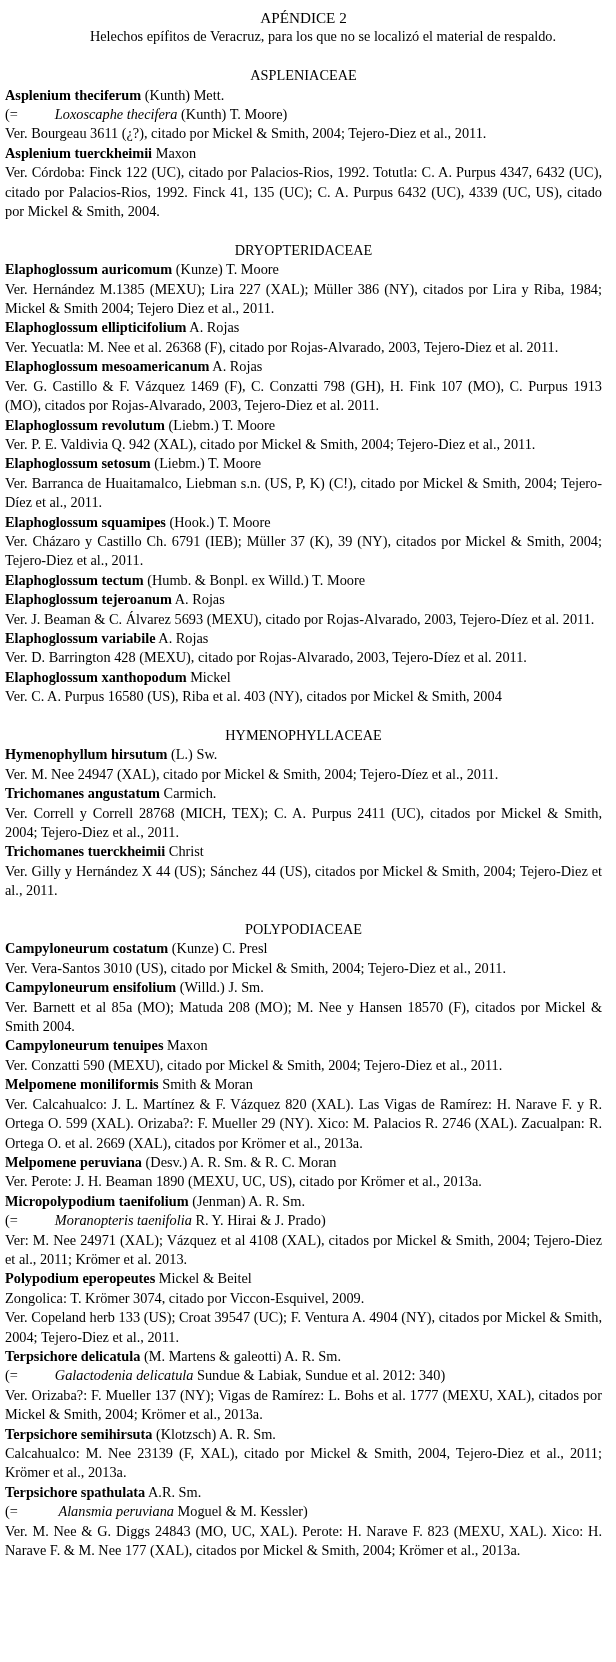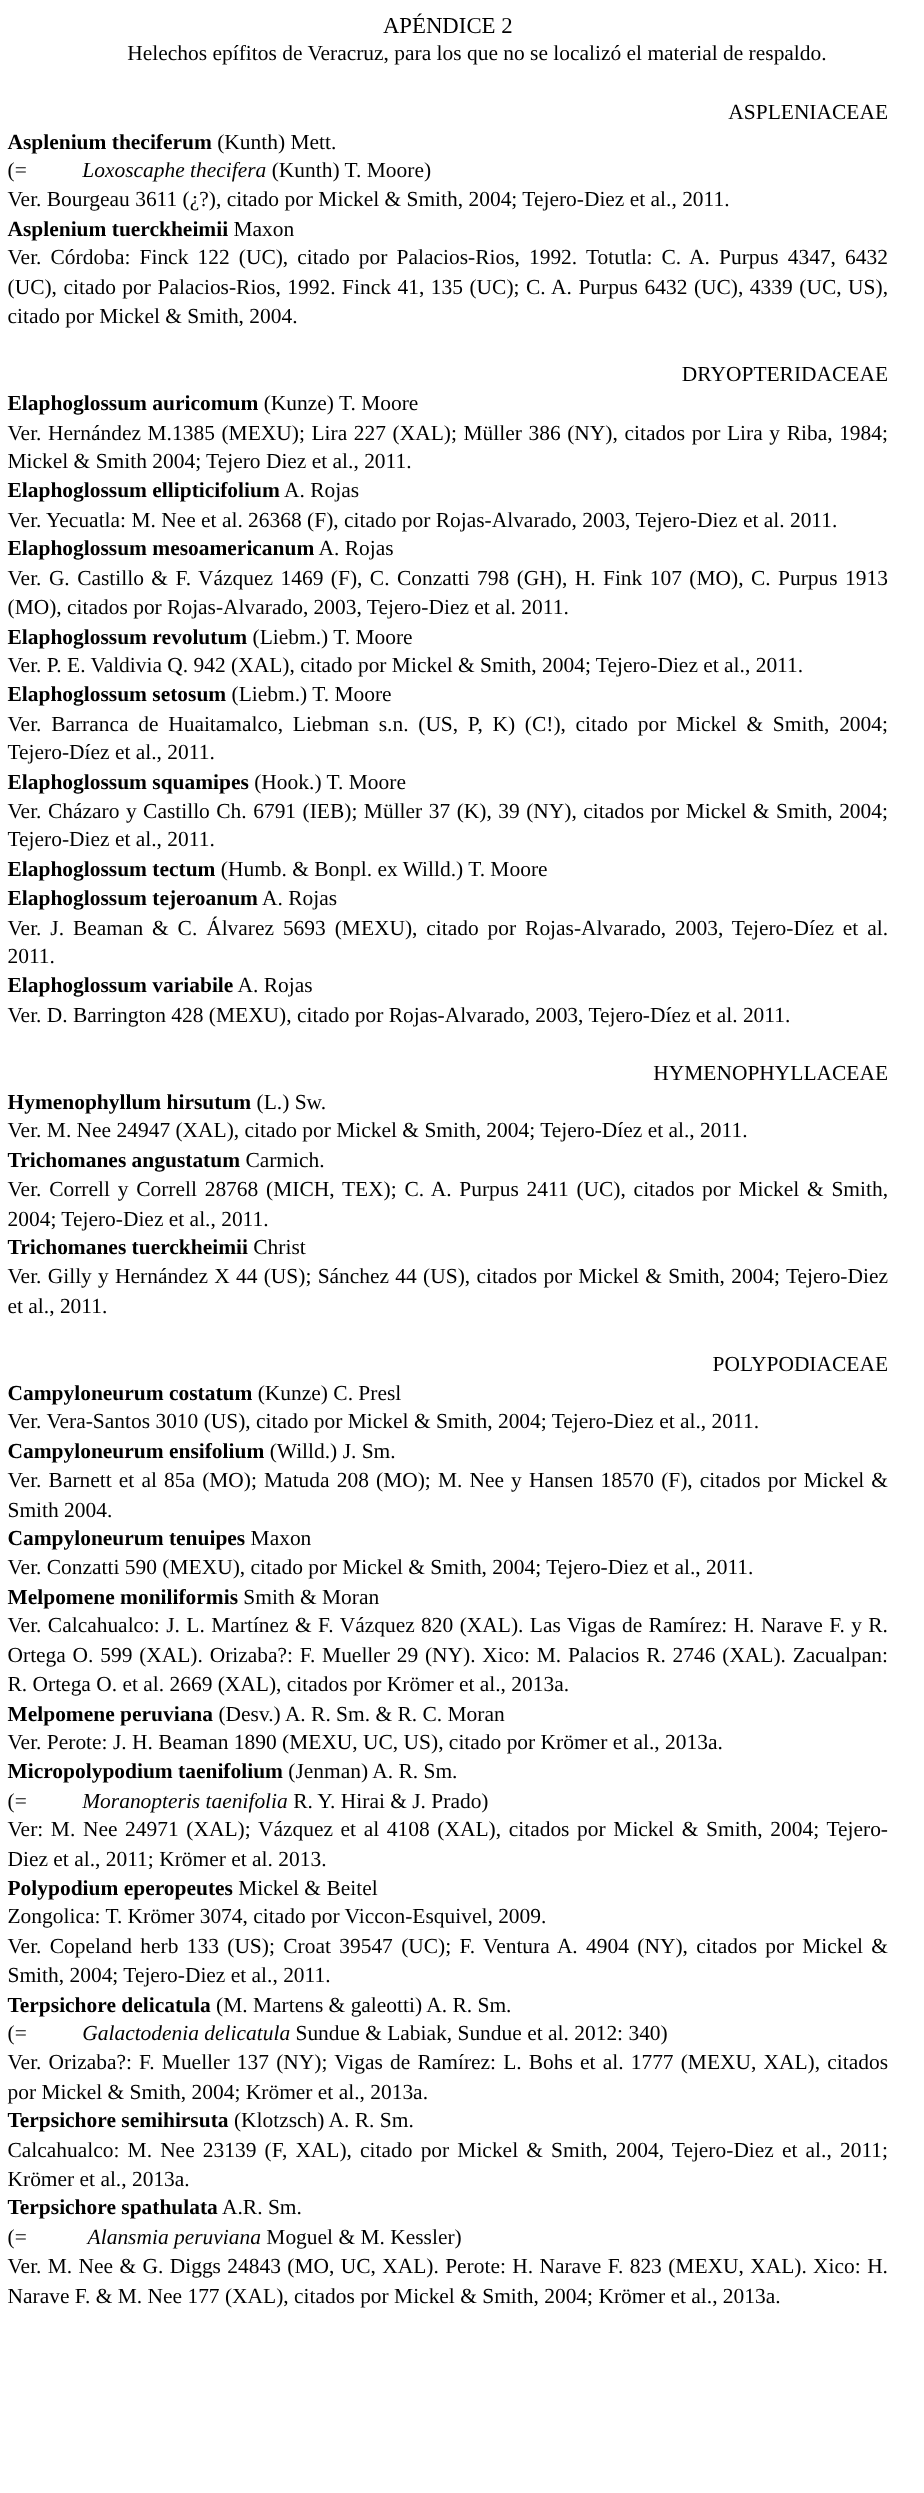--- a/index.html
+++ b/index.html
@@ -8,42 +8,42 @@
     background: #ffffff;
   }
   body {
     width: 616px;
     min-height: 1662px;
     font-family: "Liberation Serif", "DejaVu Serif", serif;
     font-size: 14.3px;
     color: #000000;
   }
   .page {
-    padding: 8px 24px 12px 5px;
+    padding: 8px 14px 12px 5px;
     box-sizing: border-box;
   }
   .page p {
     margin: 0;
     line-height: 19.4px;
   }
   .title {
     text-align: center;
     font-size: 15.2px;
     margin: 0 0 31px 0;
   }
   .subtitle {
     text-indent: 39px;
     margin: 0;
     text-align: center;
   }
   .family {
     margin-top: 19.4px;
   }
   .family-name {
-    text-align: right;
+    text-align: center;
   }
   .species-line b {
     font-weight: bold;
   }
   .synonym-line i {
     font-style: italic;
     margin-left: 37px;
   }
   .citation {
     text-align: justify;
@@ -98,20 +98,24 @@
           <p class="species-line"><b>Elaphoglossum tectum</b><span> (Humb. &amp; Bonpl. ex Willd.) T. Moore</span></p>
         </div>
         <div class="entry">
           <p class="species-line"><b>Elaphoglossum tejeroanum</b><span> A. Rojas</span></p>
           <p class="citation">Ver. J. Beaman &amp; C. Álvarez 5693 (MEXU), citado por Rojas-Alvarado, 2003, Tejero-Díez et al. 2011.</p>
         </div>
         <div class="entry">
           <p class="species-line"><b>Elaphoglossum variabile</b><span> A. Rojas</span></p>
           <p class="citation">Ver. D. Barrington 428 (MEXU), citado por Rojas-Alvarado, 2003, Tejero-Díez et al. 2011.</p>
         </div>
+        <div class="entry">
+          <p class="species-line"><b>Elaphoglossum xanthopodum</b><span> Mickel</span></p>
+          <p class="citation">Ver. C. A. Purpus 16580 (US), Riba et al. 403 (NY), citados por Mickel &amp; Smith, 2004</p>
+        </div>
       </section>
       <section class="family">
         <p class="family-name">HYMENOPHYLLACEAE</p>
         <div class="entry">
           <p class="species-line"><b>Hymenophyllum hirsutum</b><span> (L.) Sw.</span></p>
           <p class="citation">Ver. M. Nee 24947 (XAL), citado por Mickel &amp; Smith, 2004; Tejero-Díez et al., 2011.</p>
         </div>
         <div class="entry">
           <p class="species-line"><b>Trichomanes angustatum</b><span> Carmich.</span></p>
           <p class="citation">Ver. Correll y Correll 28768 (MICH, TEX); C. A. Purpus 2411 (UC), citados por Mickel &amp; Smith, 2004; Tejero-Diez et al., 2011.</p>

